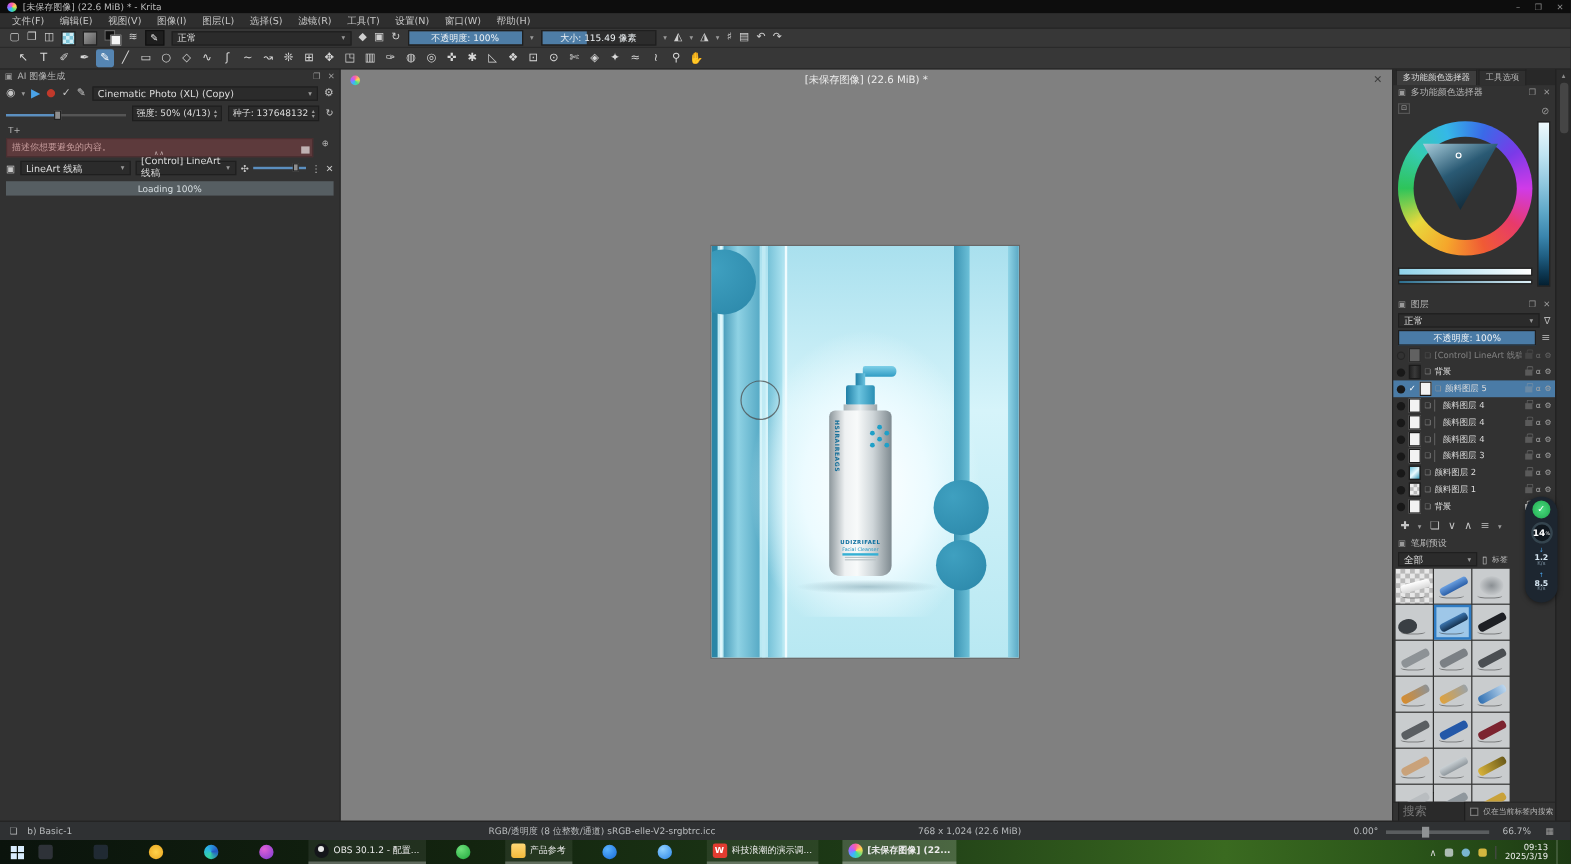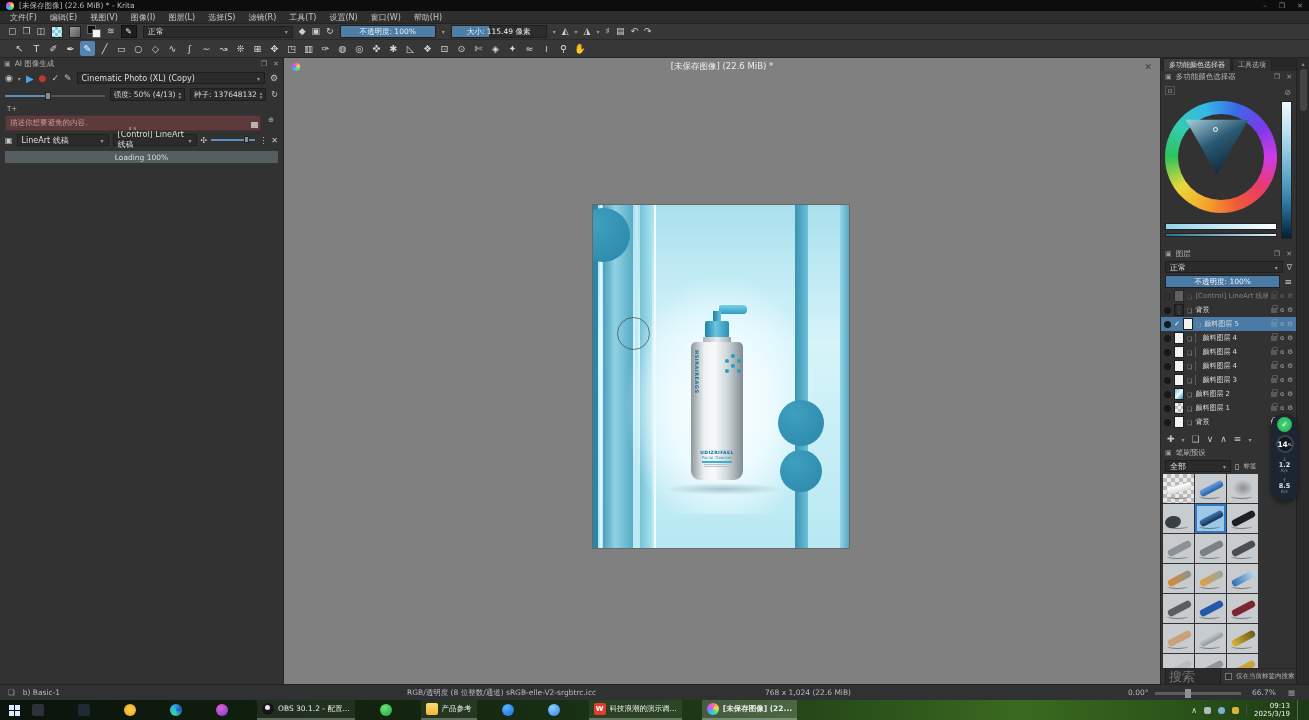--- a/index.html
+++ b/index.html
@@ -171,21 +171,21 @@
   .b-graphite .stick{background:#5a5e62;}
   .b-pencil-blue2 .stick{background:#2458a8;}
   .b-pencil-red .stick{background:#7c2430;}
   .b-pencil-tan .stick{background:#c9a27a;}
   .b-pen-metal .stick{background:linear-gradient(#c9d0d4,#8f979d);}
   .b-pen-gold .stick{background:linear-gradient(90deg,#d8b23a,#6a5a1a);}
   .b-pencil-light .stick{background:#b9bdc0;}
   .b-pen-silver .stick{background:#8f979d;}
   .b-pen-gold2 .stick{background:#c9a23a;}
   .searchrow{height:16px;display:flex;align-items:center;gap:4px;padding:0 4px;border-top:1px solid #272727;}
-  .searchrow input{width:56px;height:11px;background:#2a2a2a;border:1px solid #1e1e1e;color:#ccc;font-size:13px;padding:16px 3px;}
+  .searchrow input{width:56px;height:11px;background:#2a2a2a;border:1px solid #1e1e1e;color:#ccc;font-size:10px;padding:16px 3px;}
   .cbx{width:7px;height:7px;border:1px solid #777;background:#2a2a2a;flex:none;}
   .cbxlab{font-size:6.5px;color:#b5b5b5;white-space:nowrap;}
   
   .rscroll{width:13px;background:#2b2b2b;border-left:1px solid #222;display:flex;flex-direction:column;align-items:center;padding-top:2px;gap:2px;}
   .rscroll .thumb{width:7px;height:42px;background:#454545;border-radius:3px;}
   
   .netmon{position:absolute;right:11px;top:414px;width:27px;height:88px;background:#1d2630;border-radius:13px;box-shadow:0 1px 4px rgba(0,0,0,.5);display:flex;flex-direction:column;align-items:center;padding-top:3px;gap:3px;z-index:50;}
   .shield{width:15px;height:15px;border-radius:50%;background:radial-gradient(#4adb7f,#1fa84e);color:#fff;font-size:8px;display:flex;align-items:center;justify-content:center;}
   .gauge{width:18px;height:18px;border-radius:50%;border:2px solid #35454f;background:#10171e;color:#fff;font-size:7.5px;font-weight:bold;display:flex;align-items:center;justify-content:center;}
   .gauge small{font-size:4px;font-weight:normal;}

